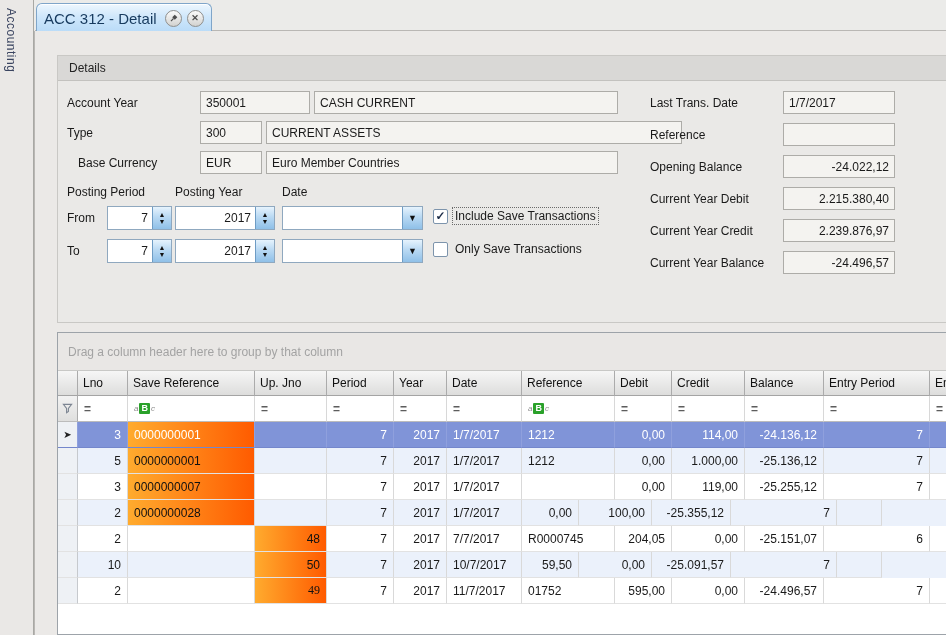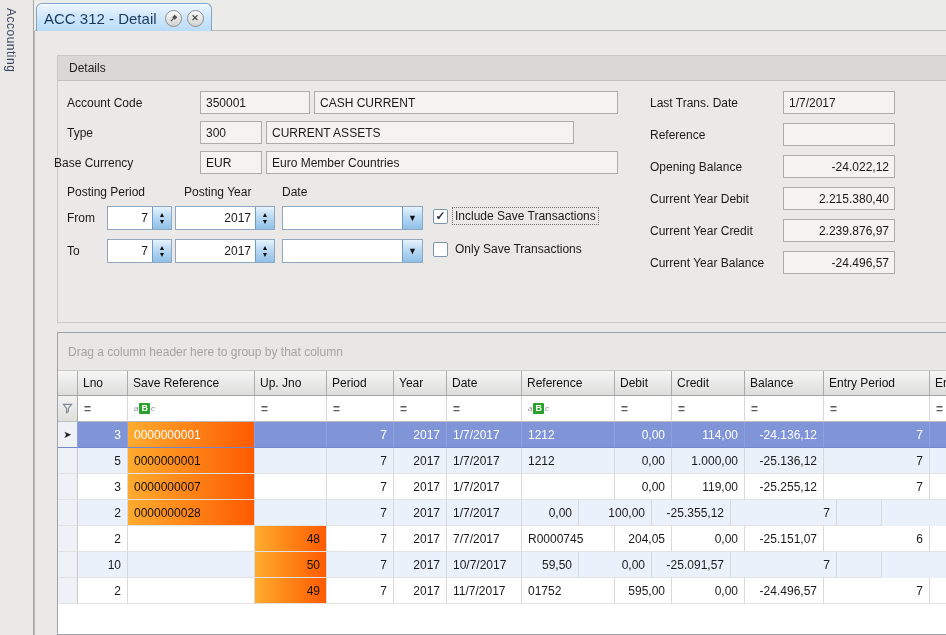--- a/index.html
+++ b/index.html
@@ -116,34 +116,34 @@
     <span class="tab-btn">✕</span>
   </div>
 </div>
 
 <div class="page"></div>
 
 <div class="groupbox">
   <div class="gb-head">Details</div>
 </div>
 
-<div class="lbl" style="left:67px;top:96px;">Account Code</div>
+<div class="lbl" style="left:67px;top:96px;">Account Year</div>
 <div class="field" style="left:200px;top:91px;width:110px;">350001</div>
 <div class="field" style="left:314px;top:91px;width:304px;">CASH CURRENT</div>
 
 <div class="lbl" style="left:67px;top:126px;">Type</div>
 <div class="field" style="left:200px;top:121px;width:62px;">300</div>
-<div class="field" style="left:266px;top:121px;width:308px;">CURRENT ASSETS</div>
-
-<div class="lbl" style="left:54px;top:156px;">Base Currency</div>
+<div class="field" style="left:266px;top:121px;width:416px;">CURRENT ASSETS</div>
+
+<div class="lbl" style="left:78px;top:156px;">Base Currency</div>
 <div class="field" style="left:200px;top:151px;width:62px;">EUR</div>
 <div class="field" style="left:266px;top:151px;width:352px;">Euro Member Countries</div>
 
 <div class="lbl" style="left:67px;top:185px;">Posting Period</div>
-<div class="lbl" style="left:175px;top:185px;margin-left:9px;">Posting Year</div>
+<div class="lbl" style="left:175px;top:185px;">Posting Year</div>
 <div class="lbl" style="left:282px;top:185px;">Date</div>
 
 <div class="lbl" style="left:67px;top:211px;">From</div>
 <div class="spin" style="left:107px;top:206px;width:65px;">
   <span class="val">7</span>
   <span class="spin-btn">
       <span>▲</span>
       <span>▼</span>
     </span>
 </div>
@@ -359,21 +359,21 @@
         <div class="gcell r" style="width: 57px;">59,50</div>
         <div class="gcell r" style="width: 73px;">0,00</div>
         <div class="gcell r" style="width: 79px;">-25.091,57</div>
         <div class="gcell r" style="width: 106px;">7</div>
         <div class="gcell r" style="width: 45px;"></div>
       </div>
       <div class="g-row">
         <div class="gcell indc" style="width: 20px;"></div>
         <div class="gcell r" style="width: 50px;">2</div>
         <div class="gcell" style="width: 127px;"></div>
-        <div class="gcell r orange" style="width: 72px;">49</div>
+        <div class="gcell r orange" style="width: 72px; font-family: Liberation Serif, serif;">49</div>
         <div class="gcell r" style="width: 67px;">7</div>
         <div class="gcell r" style="width: 53px;">2017</div>
         <div class="gcell" style="width: 75px;">11/7/2017</div>
         <div class="gcell" style="width: 93px;">01752</div>
         <div class="gcell r" style="width: 57px;">595,00</div>
         <div class="gcell r" style="width: 73px;">0,00</div>
         <div class="gcell r" style="width: 79px;">-24.496,57</div>
         <div class="gcell r" style="width: 106px;">7</div>
         <div class="gcell r" style="width: 45px;"></div>
       </div>

